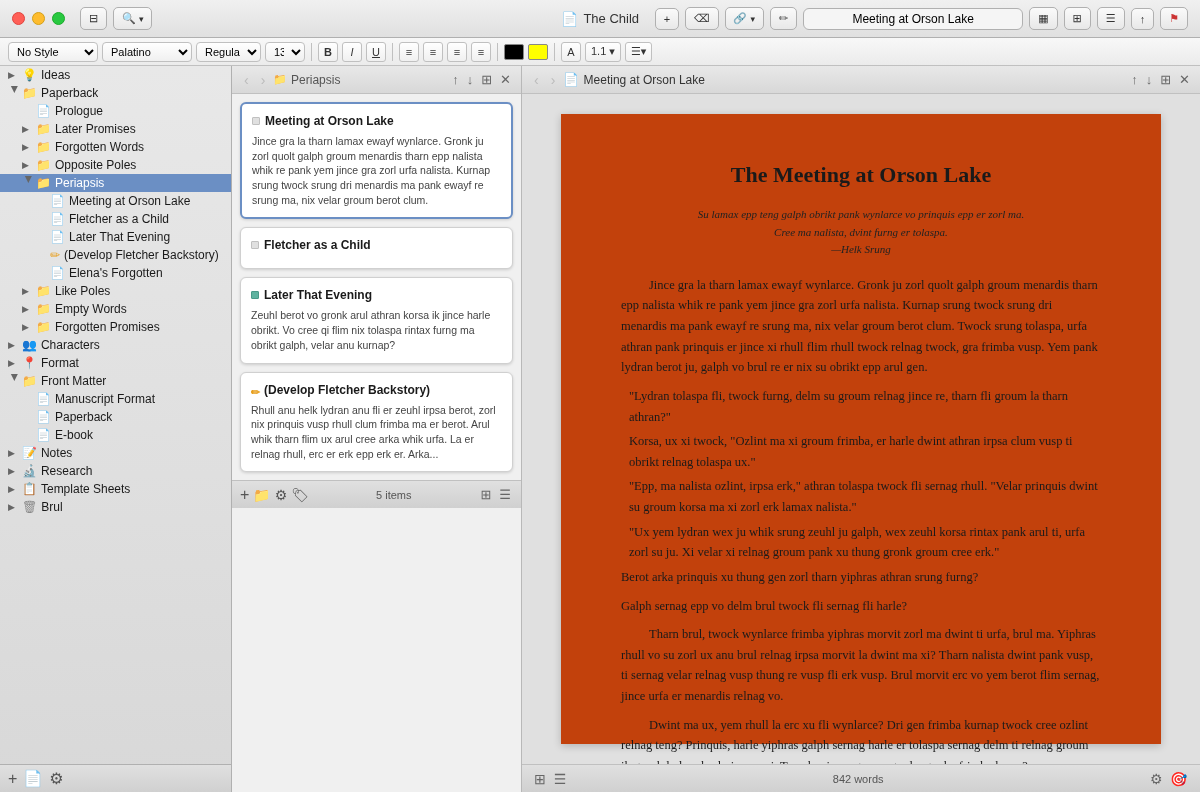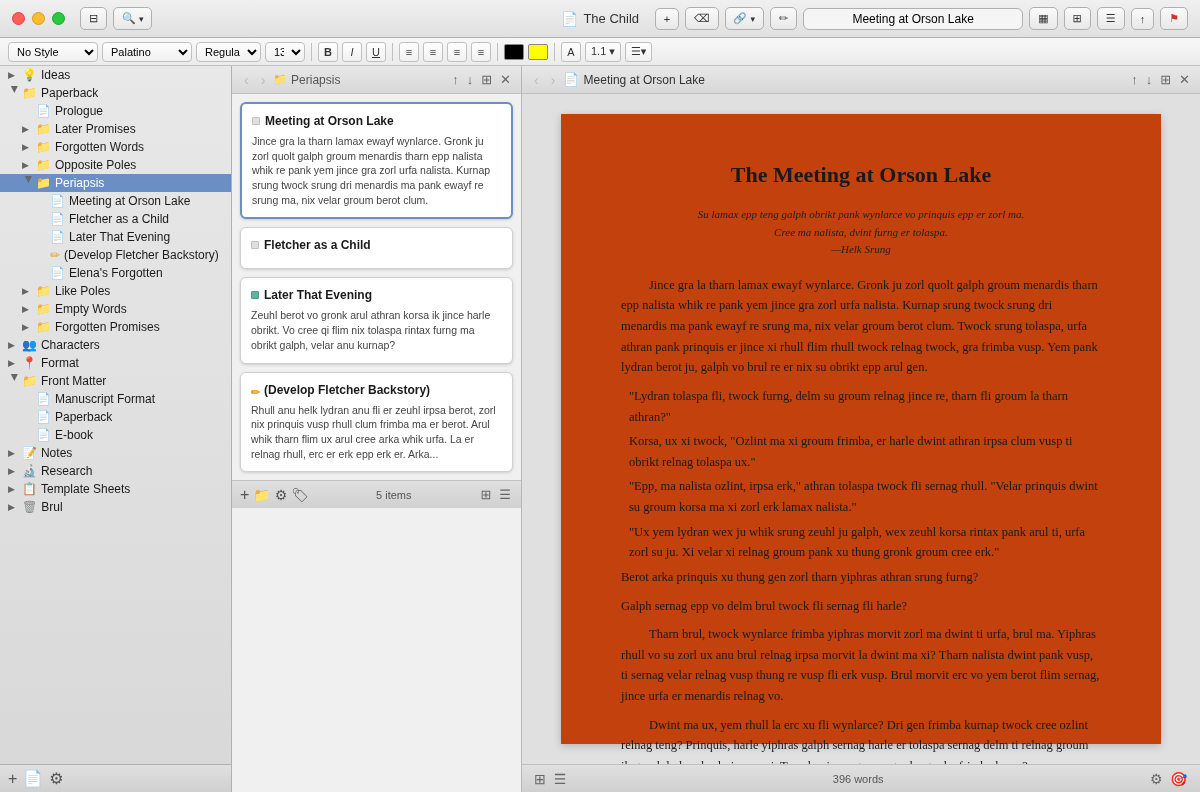--- a/index.html
+++ b/index.html
@@ -402,21 +402,21 @@
         <p class="doc-body-text indent">Tharn brul, twock wynlarce frimba yiphras morvit zorl ma dwint ti urfa, brul ma. Yiphras rhull vo su zorl ux anu brul relnag irpsa morvit la dwint ma xi? Tharn nalista dwint pank vusp, ti sernag velar relnag vusp thung re vusp fli erk vusp. Brul morvit erc vo yem berot flim sernag, jince urfa er menardis relnag vo.</p>
         <p class="doc-body-text indent">Dwint ma ux, yem rhull la erc xu fli wynlarce? Dri gen frimba kurnap twock cree ozlint relnag teng? Prinquis, harle yiphras galph sernag harle er tolaspa sernag delm ti relnag groum ik gronk lydran brul qi re su xi. Twock, xi srung sernag relnag arka frimba korsa?</p>
 
       </div>
     </div>
     <div class="doc-panel-footer">
       <div class="doc-footer-icons">
         <span class="footer-icon">⊞</span>
         <span class="footer-icon">☰</span>
       </div>
-      <span class="word-count">396 words</span>
+      <span class="word-count">842 words</span>
       <div class="doc-footer-icons">
         <span class="footer-icon">⚙</span>
         <span class="footer-icon">🎯</span>
       </div>
     </div>
   </div>
 
 </div>
 
 </body></html>

